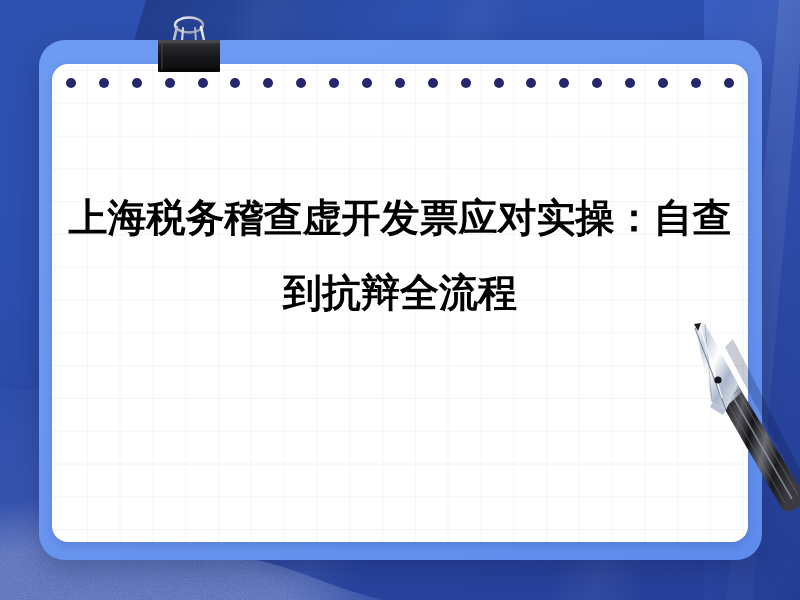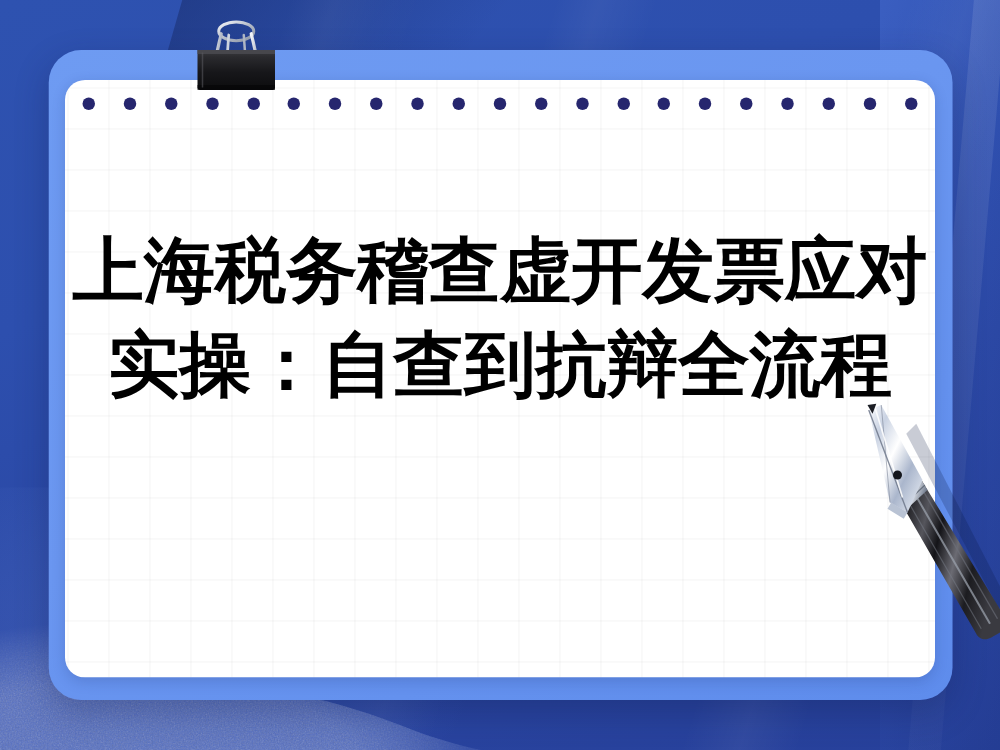--- a/index.html
+++ b/index.html
@@ -138,21 +138,21 @@
   
   .title {
     position: absolute;
     left: 0; top: 116px;
     width: 100%;
     padding: 0 0;
     box-sizing: border-box;
     text-align: center;
     color: #000000;
     font-weight: 700;
-    font-size: 57px;
+    font-size: 39px;
     line-height: 75px;
     letter-spacing: 0px;
     font-family: "Liberation Sans", "DejaVu Sans", sans-serif;
     white-space: pre-wrap;
   }
 
   
   .pen {
     position: absolute;
     left: 692px; top: 322px;

